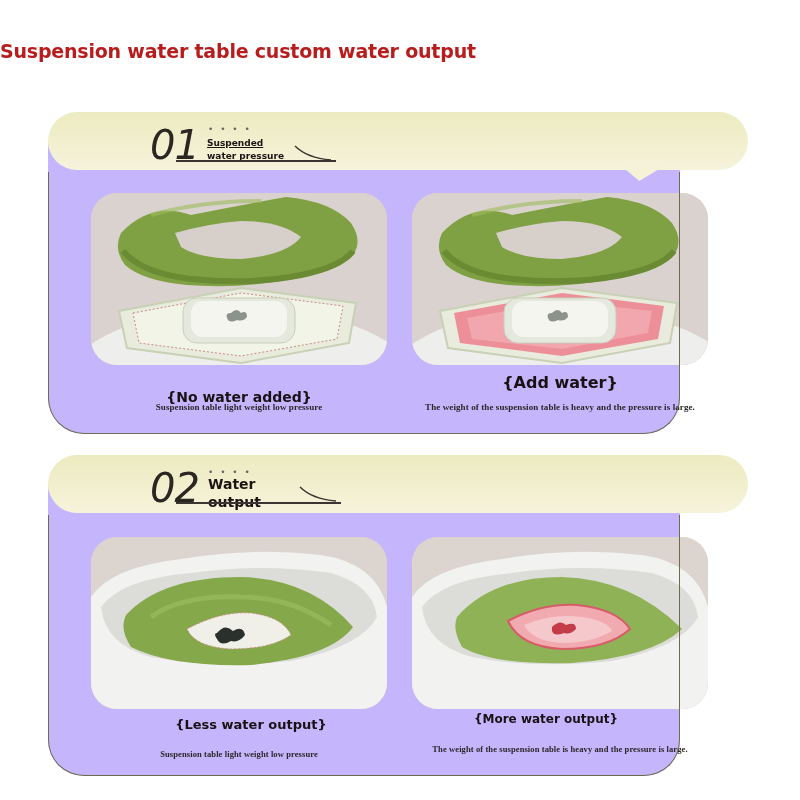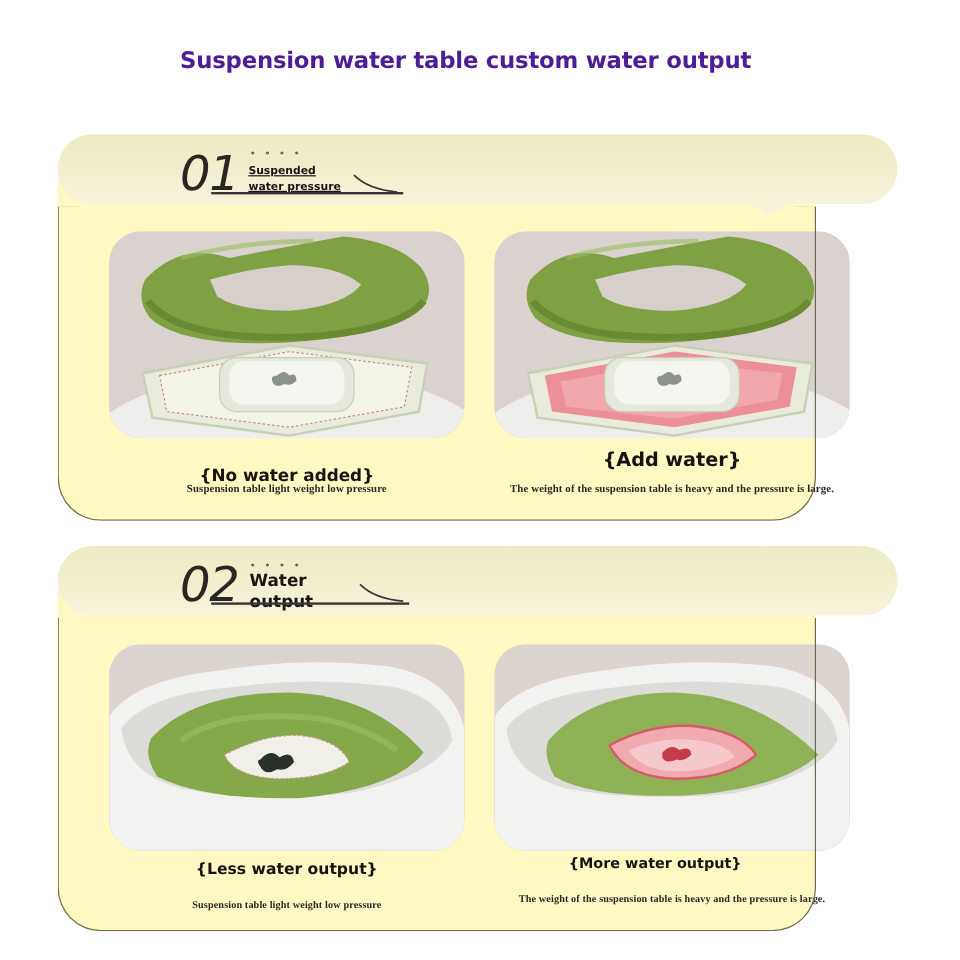--- a/index.html
+++ b/index.html
@@ -1,20 +1,20 @@
 <!DOCTYPE html>
 <html><head>
 <meta charset="utf-8">
 <style>
   html, body { margin:0; padding:0; }
   body { width:800px; height:800px; background:#ffffff; position:relative; overflow:hidden;
          font-family:"DejaVu Sans", sans-serif; color:#1a1414; }
-  .title { position:absolute; left:0; top:40px; width:776px; text-align:center;
-           font-size:19px; font-weight:bold; letter-spacing:-0.2px; color:#4c1d95; }
-  .card { position:absolute; left:48px; width:632px; background:#fef9c3;
+  .title { position:absolute; left:0; top:40px; width:776px; 
+           font-size:19px; font-weight:bold; letter-spacing:-0.2px; color:#b91c1c; }
+  .card { position:absolute; left:48px; width:632px; background:#c4b5fd;
           border-radius:36px; box-sizing:border-box; }
   .card::after { content:""; position:absolute; left:0; right:0; bottom:0; top:60px;
           border:1.3px solid #6e6a4e; border-top:none; border-radius:0 0 36px 36px; pointer-events:none; }
   .card-1 { top:112px; height:322px; }
   .card-2 { top:455px; height:321px; }
   .banner { position:absolute; left:0; top:0; width:700px; height:58px; border-radius:30px;
             background:linear-gradient(180deg,#ecebc0 0%,#f2f0d0 60%,#f6f3dc 100%); }
   .tail { position:absolute; left:578px; top:55px; width:0; height:0;
           border-left:10px solid transparent; border-right:30px solid transparent;
           border-top:14px solid #f5f2d8; transform:skewX(25deg); }
@@ -111,21 +111,21 @@
     <svg width="296" height="172" viewBox="0 0 296 172">
       <rect width="296" height="172" fill="#dcd4cf"></rect>
       <path d="M0 60 Q20 30 90 22 Q160 10 230 18 Q285 26 296 70 L296 172 L0 172 Z" fill="#f2f2f0"></path>
       <path d="M10 70 Q30 42 100 36 Q170 26 240 36 Q282 48 286 80 Q270 110 200 124 Q120 132 60 120 Q14 108 10 70 Z" fill="#dcdcd8"></path>
       <path d="M35 78 Q70 40 150 40 Q220 42 262 90 Q240 120 160 128 Q80 130 40 110 Q28 92 35 78 Z" fill="#84a84a"></path>
       <path d="M60 80 Q90 58 150 60 Q200 60 240 88" stroke="#9dc063" stroke-width="5" fill="none" opacity=".6"></path>
       <path d="M96 92 Q130 74 160 76 Q192 80 200 98 Q180 112 140 112 Q104 110 96 92 Z" fill="#f0efe8" stroke="#d0908c" stroke-dasharray="2 2"></path>
       <path d="M126 96 q8 -10 16 -2 q10 -6 12 4 q-6 8 -14 6 q-10 6 -14 -2 q-4 -6 0 -6z" fill="#2a302c"></path>
     </svg>
   </div>
-  <div class="caption-head" style="left:43px;top:262px;font-size:13px;">{Less water output}</div>
+  <div class="caption-head" style="left:55px;top:262px;font-size:13px;">{Less water output}</div>
   <div class="caption-sub" style="left:41px;top:293px;width:300px;font-size:8.5px;">Suspension table light weight low pressure</div>
 
   <div class="photo p4">
     <svg width="296" height="172" viewBox="0 0 296 172">
       <rect width="296" height="172" fill="#dcd4cf"></rect>
       <path d="M0 60 Q20 30 90 22 Q160 10 230 18 Q285 26 296 70 L296 172 L0 172 Z" fill="#f2f2f0"></path>
       <path d="M10 70 Q30 42 100 36 Q170 26 240 36 Q282 48 286 80 Q270 110 200 124 Q120 132 60 120 Q14 108 10 70 Z" fill="#dcdcd8"></path>
       <path d="M45 80 Q80 40 150 40 Q220 42 270 92 Q240 120 160 126 Q80 128 50 110 Q40 92 45 80 Z" fill="#8fb257"></path>
       <path d="M96 84 Q130 66 165 68 Q205 72 218 92 Q196 112 150 112 Q108 110 96 84 Z" fill="#f0aab0" stroke="#d85c68" stroke-width="2"></path>
       <path d="M112 88 Q140 76 170 80 Q196 84 200 94 Q180 106 150 106 Q120 104 112 88 Z" fill="#f5c8cc"></path>

